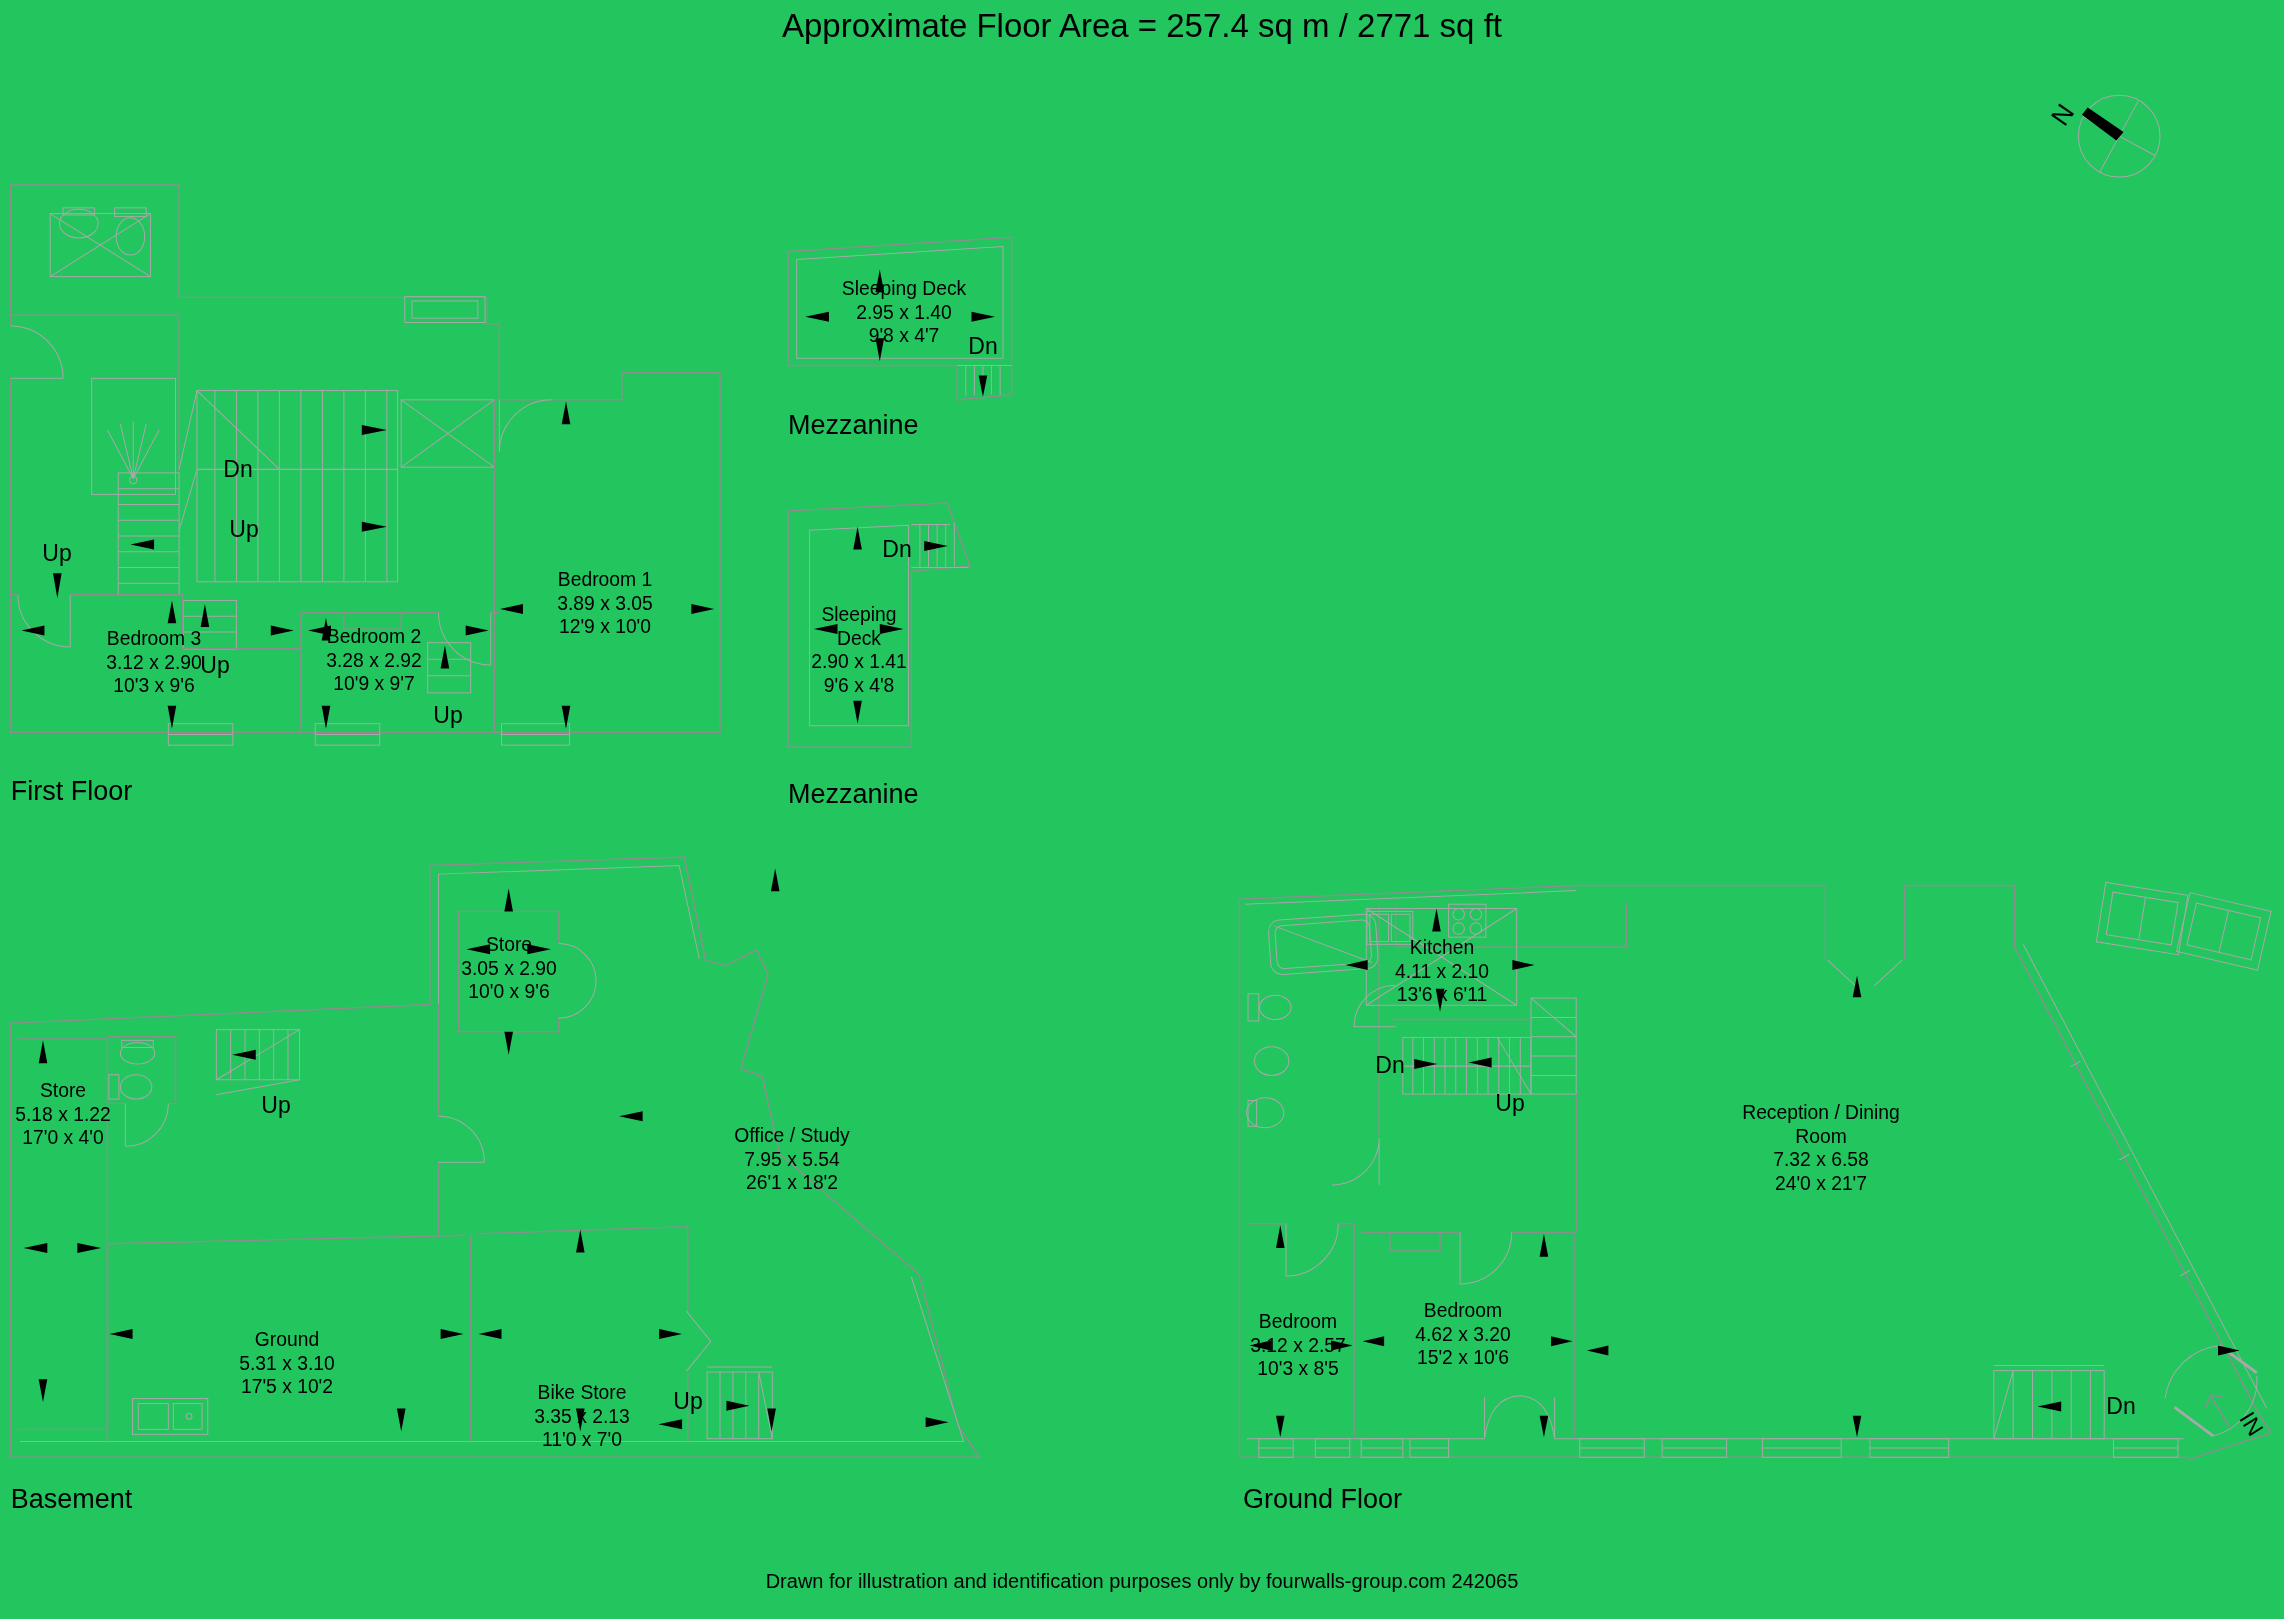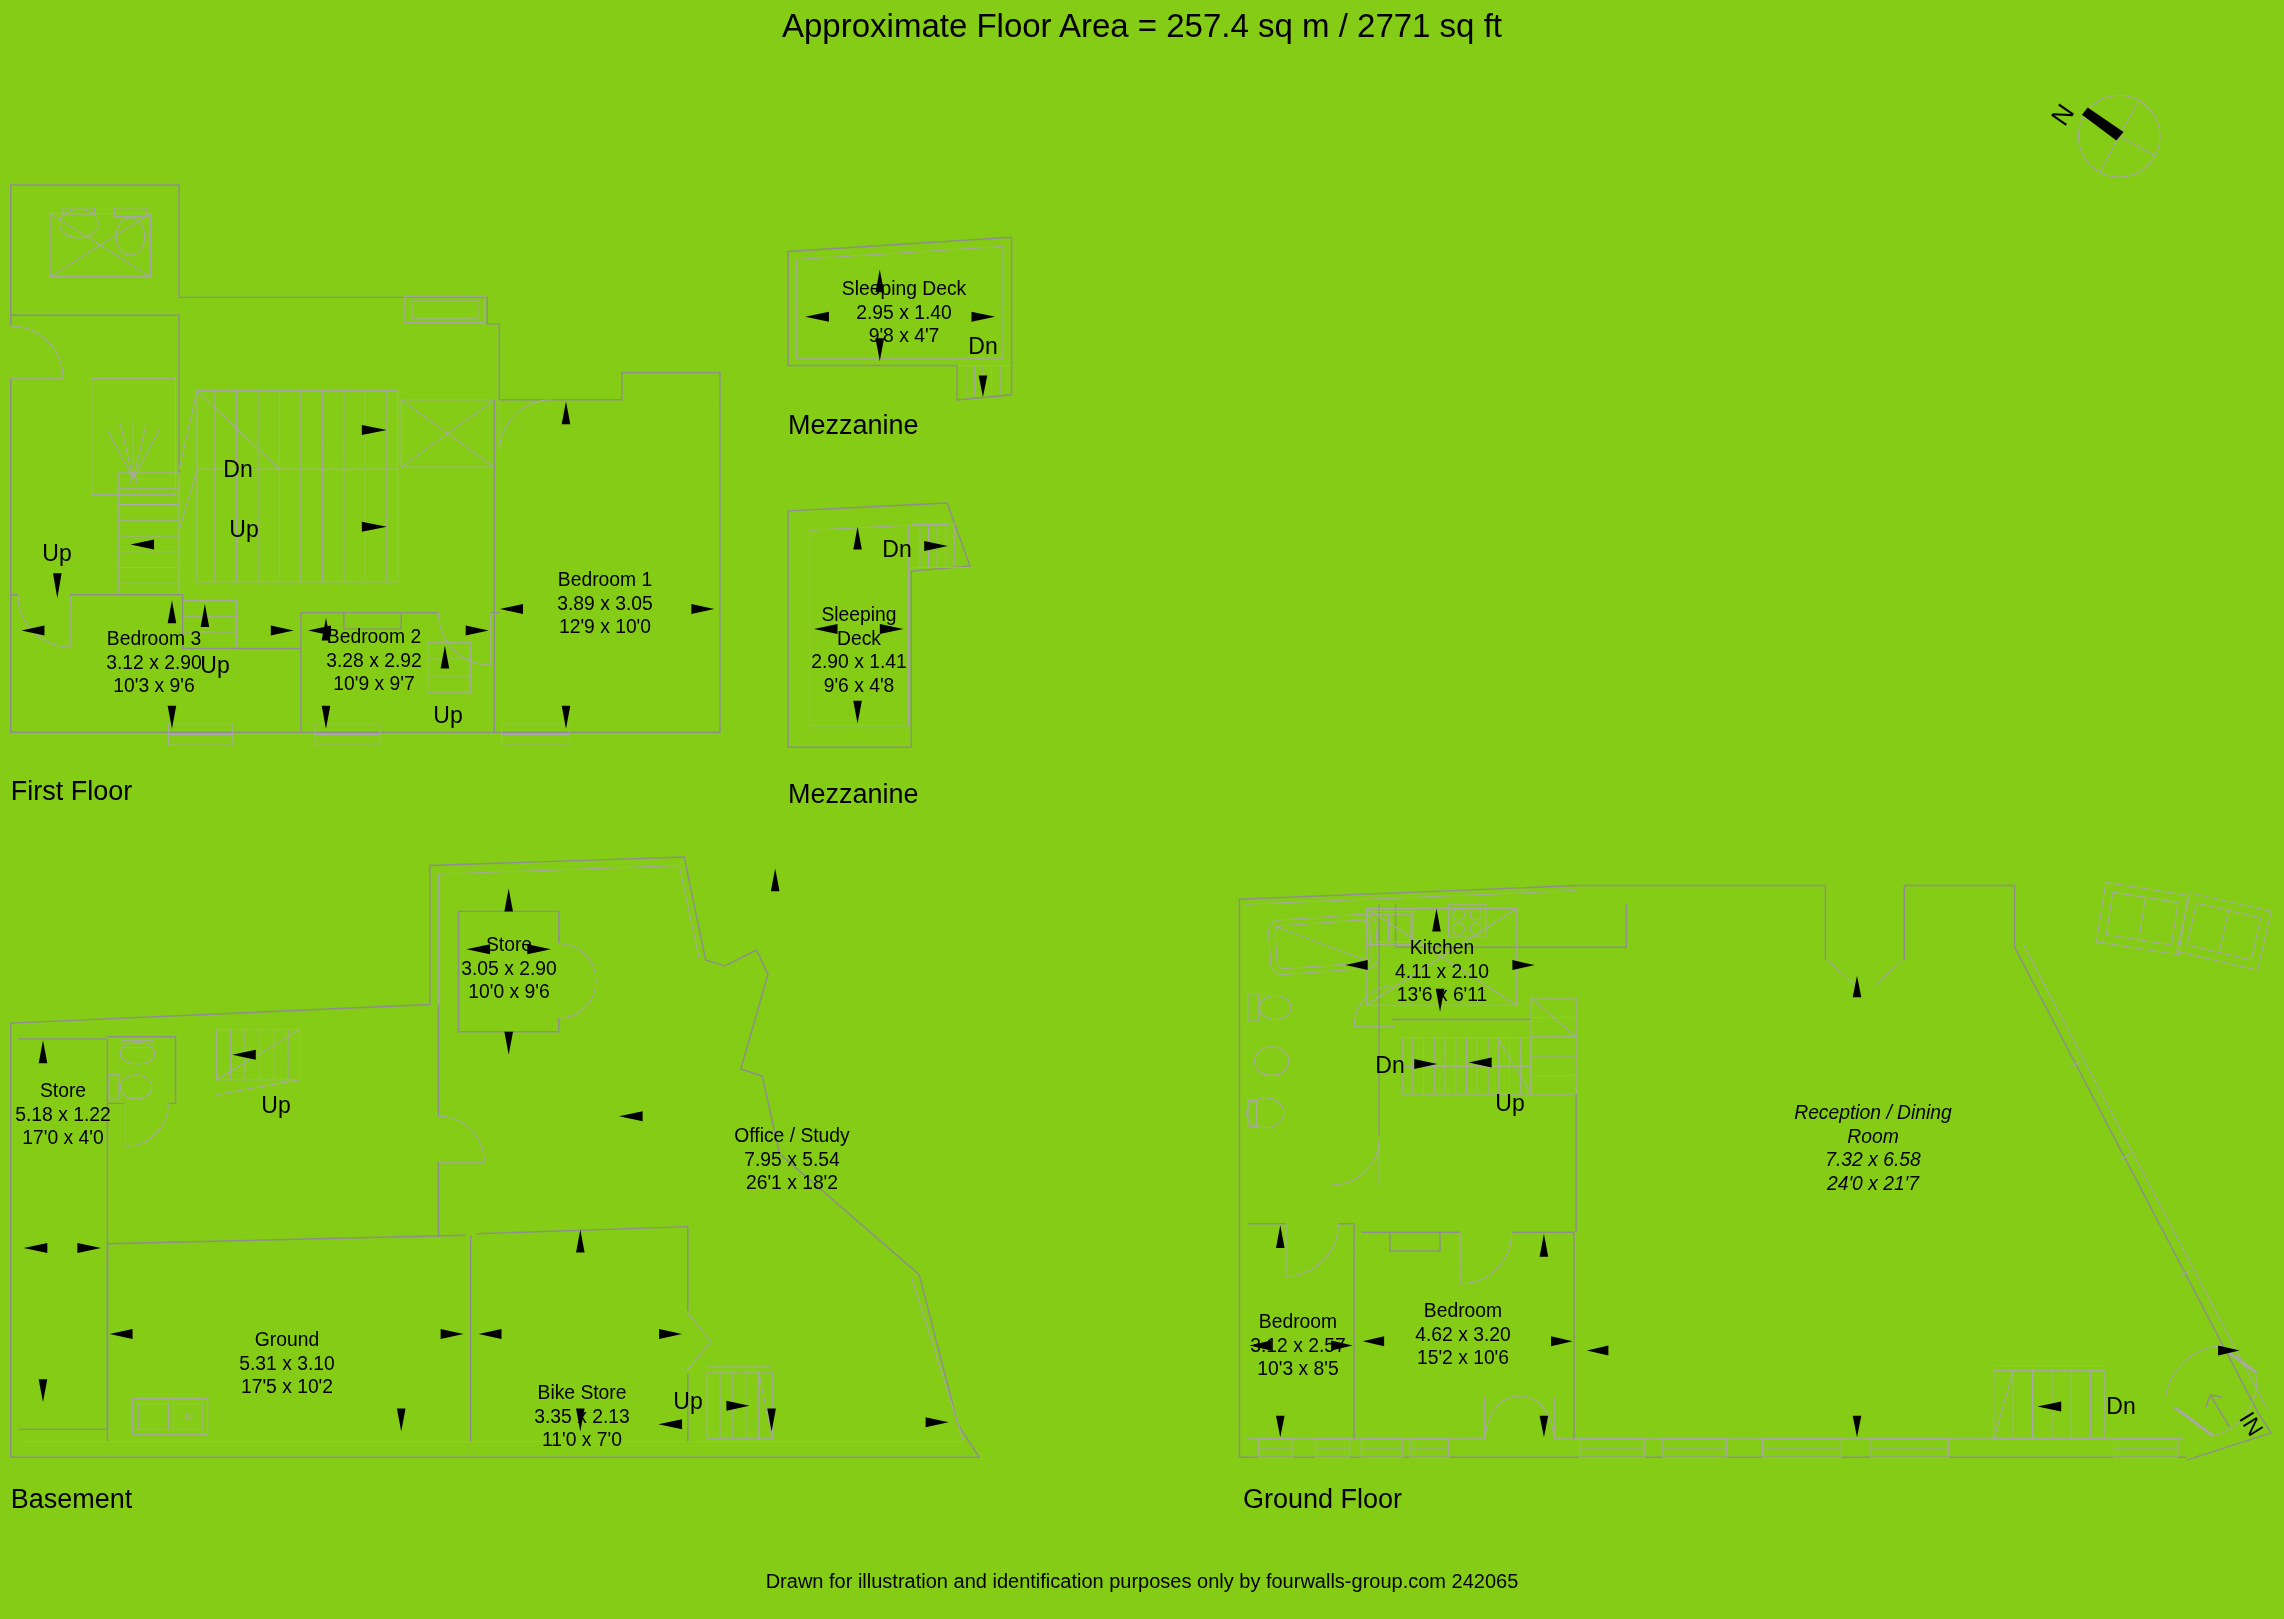--- a/index.html
+++ b/index.html
@@ -1,16 +1,16 @@
 <!DOCTYPE html>
 <html style="font-size:11.5px"><head>
 <meta charset="utf-8">
 <style>
   html,body{margin:0;padding:0;background:#fff;}
-  .page{position:relative;width:2284px;height:1620px;background:#84cc16;
+  .page{position:relative;width:2284px;height:1620px;background:#22c55e;
         font-family:"Liberation Sans",sans-serif;color:#000;overflow:hidden;}
   svg{position:absolute;left:0;top:0;}
   .plan-line{stroke:#8e8e8e;stroke-width:2;fill:none;}
   .thin{stroke:#a8a8a8;stroke-width:1.4;fill:none;}
   .arr{fill:#000;stroke:none;}
   .title{position:absolute;left:0;top:7.2px;width:100%;text-align:center;font-size:33px;}
   .footer{position:absolute;left:0;top:1570px;width:100%;text-align:center;font-size:20px;}
   .floor-lbl{position:absolute;font-size:27px;white-space:nowrap;}
   .room-lbl{position:absolute;transform:translate(-50%,-50%);text-align:center;
             font-size:19.3px;line-height:23.6px;}
@@ -425,21 +425,21 @@
 <div class="room-lbl" style="left:1298px;top:1345px;">
   <div>Bedroom</div>
   <div>3.12 x 2.57</div>
   <div>10'3 x 8'5</div>
 </div>
 <div class="room-lbl" style="left:1463px;top:1334px;">
   <div>Bedroom</div>
   <div>4.62 x 3.20</div>
   <div>15'2 x 10'6</div>
 </div>
-<div class="room-lbl" style="left:1873px;top:1148px;width:165px;font-style:italic;">
+<div class="room-lbl" style="left:1821px;top:1148px;width:165px;">
   <div class="wrap">Reception / Dining Room</div>
   <div>7.32 x 6.58</div>
   <div>24'0 x 21'7</div>
 </div>
 <div class="dir-lbl" style="left:1390px;top:1065px;">Dn</div>
 <div class="dir-lbl" style="left:1510px;top:1103px;">Up</div>
 <div class="dir-lbl" style="left:2121px;top:1406px;">Dn</div>
 <div class="in-lbl" style="left:2251px;top:1424px;">IN</div>
 
 </div>

